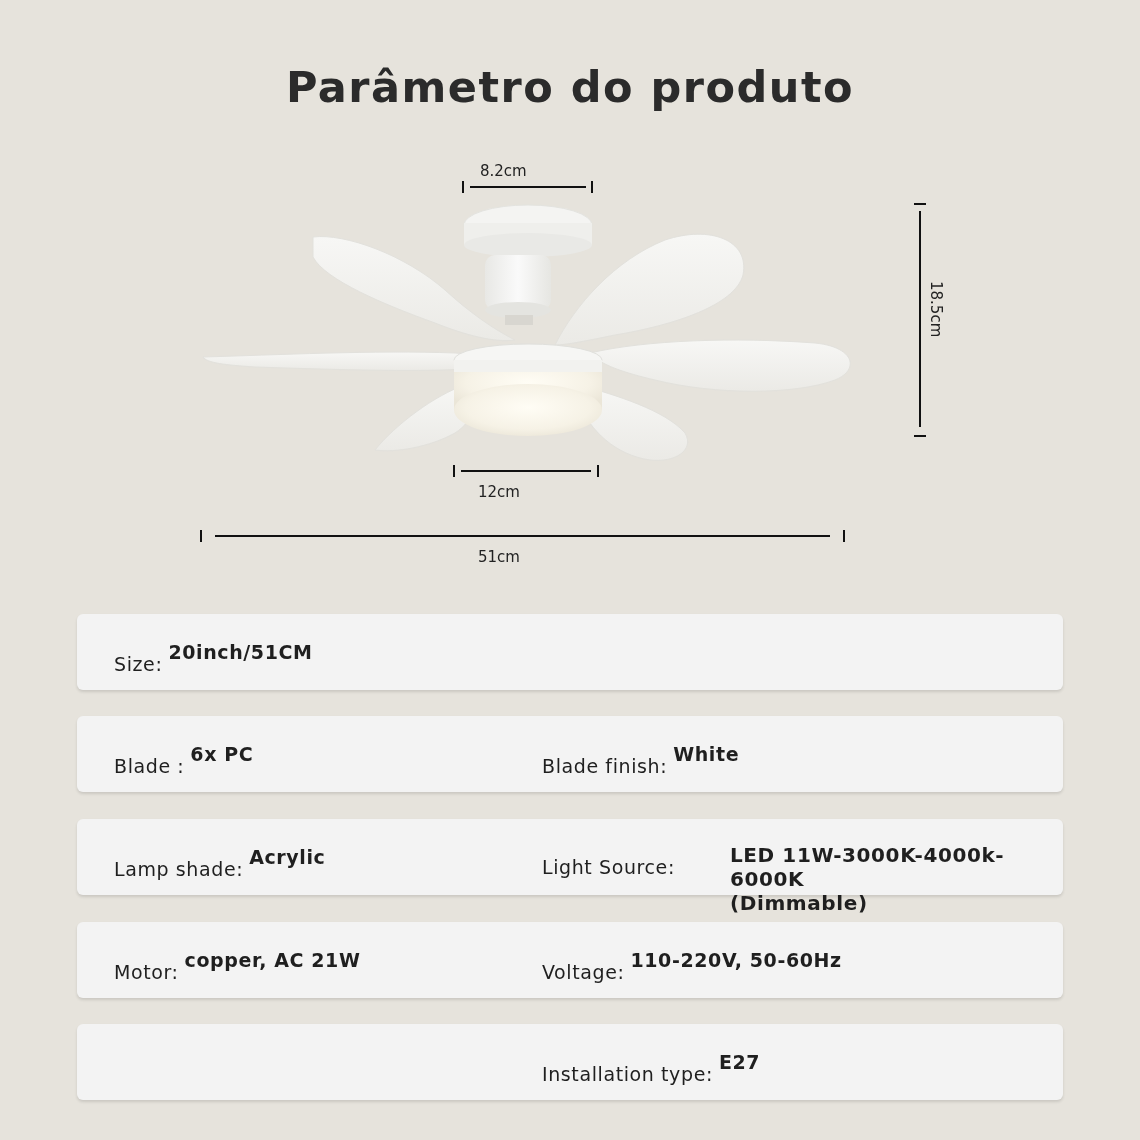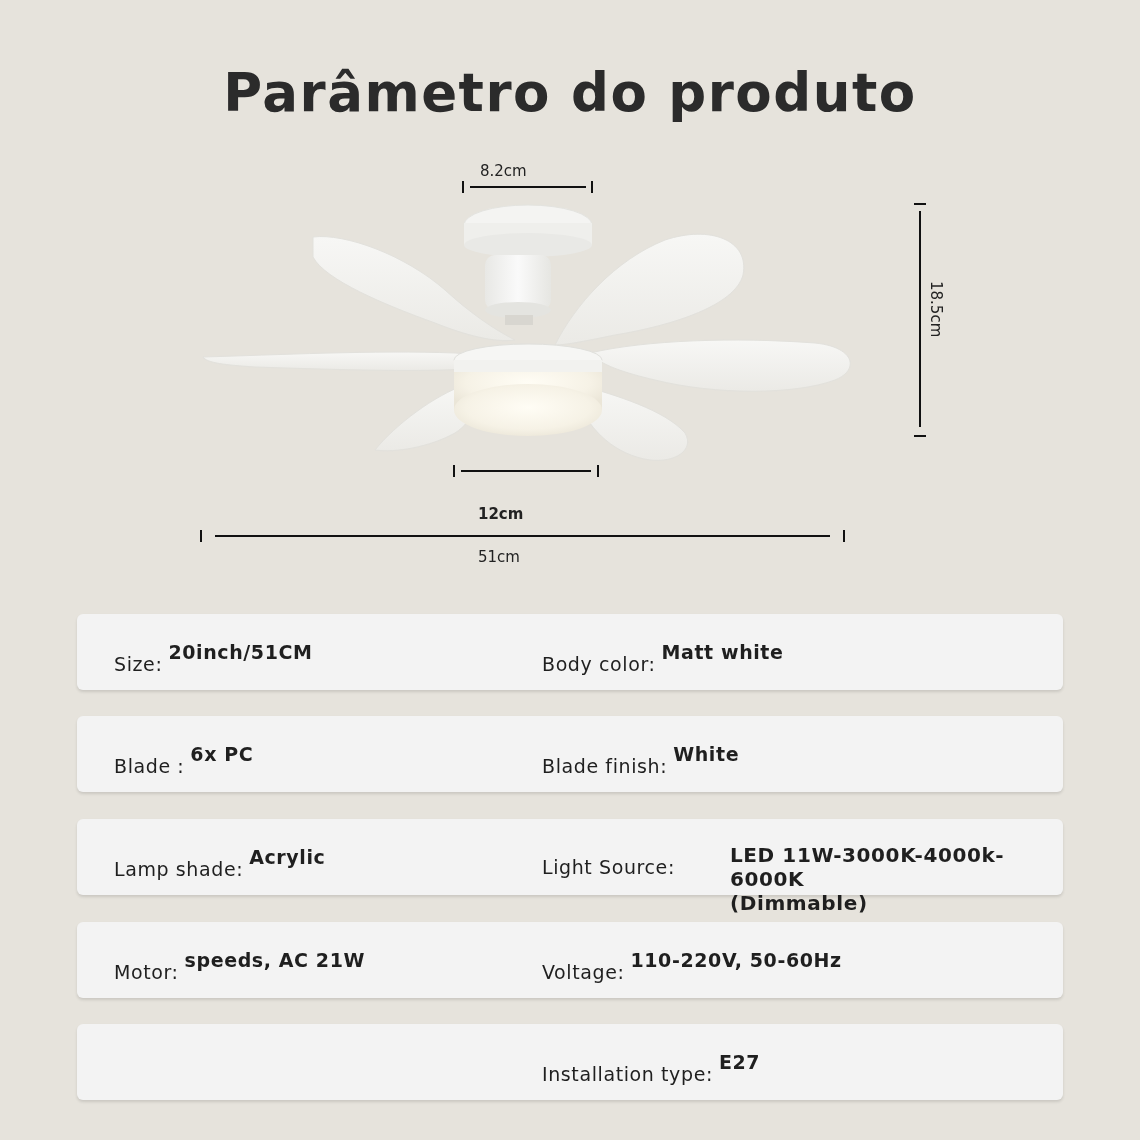--- a/index.html
+++ b/index.html
@@ -16,21 +16,21 @@
       color: #222;
     }
     .title {
       position: absolute;
       top: 62px;
       left: 0;
       width: 1140px;
       text-align: center;
       font-family: "DejaVu Sans", sans-serif;
       font-weight: bold;
-      font-size: 53px;
+      font-size: 43px;
       letter-spacing: 1.5px;
       color: #2b2b2b;
       margin: 0;
     }
     
     .dim-h { position: absolute; height: 2px; background: #111; }
     .tick-v { position: absolute; width: 2px; background: #111; }
     .dim-v { position: absolute; width: 2px; background: #111; }
     .tick-h { position: absolute; height: 2px; background: #111; }
     .dim-label {
@@ -151,39 +151,35 @@
   <ellipse cx="333" cy="165" rx="74" ry="16" fill="#f6f6f4" stroke="#e0e0dc"></ellipse>
   <rect x="259" y="165" width="148" height="50" fill="url(#glow)"></rect>
   <ellipse cx="333" cy="215" rx="74" ry="26" fill="url(#glow)"></ellipse>
   <rect x="259" y="165" width="148" height="12" fill="#f2f2ef"></rect>
 </svg>
 
 <div>
   <div class="tick-v" style="left:453px; top:465px; height:12px;"></div>
   <div class="dim-h" style="left:461px; top:470px; width:130px;"></div>
   <div class="tick-v" style="left:597px; top:465px; height:12px;"></div>
-  <div class="dim-label" style="left:478px; top:505px; width:100px;font-weight:bold;">12cm</div>
+  <div class="dim-label" style="left:478px; top:483px; width:100px;">12cm</div>
 </div>
 
 <div>
   <div class="tick-v" style="left:200px; top:530px; height:12px;"></div>
   <div class="dim-h" style="left:215px; top:535px; width:615px;"></div>
   <div class="tick-v" style="left:843px; top:530px; height:12px;"></div>
   <div class="dim-label" style="left:478px; top:548px; width:100px;">51cm</div>
 </div>
 
 <div class="card" style="top:614px;">
   <div class="cell left">
     <span class="lbl">Size:</span>
     <span class="val">20inch/51CM</span>
   </div>
-  <div class="cell right">
-    <span class="lbl">Body color:</span>
-    <span class="val">Matt white</span>
-  </div>
 </div>
 
 <div class="card" style="top:716px;">
   <div class="cell left">
     <span class="lbl">Blade :</span>
     <span class="val">6x PC</span>
   </div>
   <div class="cell right">
     <span class="lbl">Blade finish:</span>
     <span class="val">White</span>
@@ -200,21 +196,21 @@
   </div>
   <div class="ls-val">
     <div>LED 11W-3000K-4000k-6000K</div>
     <div>(Dimmable)</div>
   </div>
 </div>
 
 <div class="card" style="top:922px;">
   <div class="cell left">
     <span class="lbl">Motor:</span>
-    <span class="val">speeds, AC 21W</span>
+    <span class="val">copper, AC 21W</span>
   </div>
   <div class="cell right">
     <span class="lbl">Voltage:</span>
     <span class="val">110-220V, 50-60Hz</span>
   </div>
 </div>
 
 <div class="card" style="top:1024px;">
   <div class="cell right">
     <span class="lbl">Installation type:</span>

